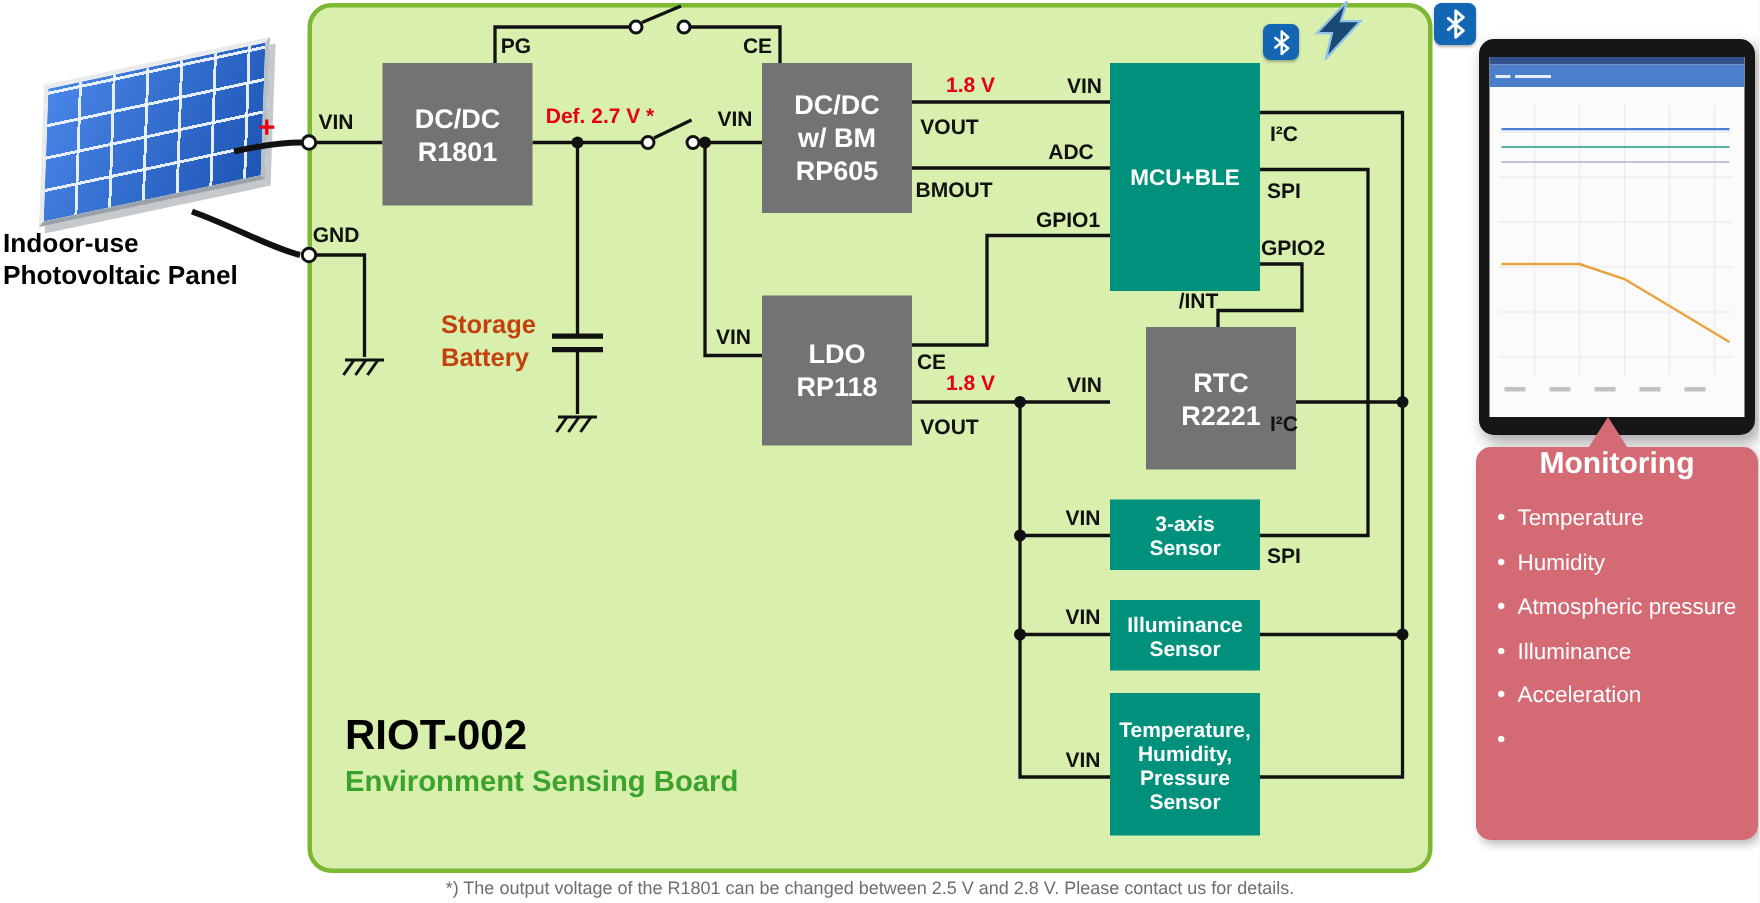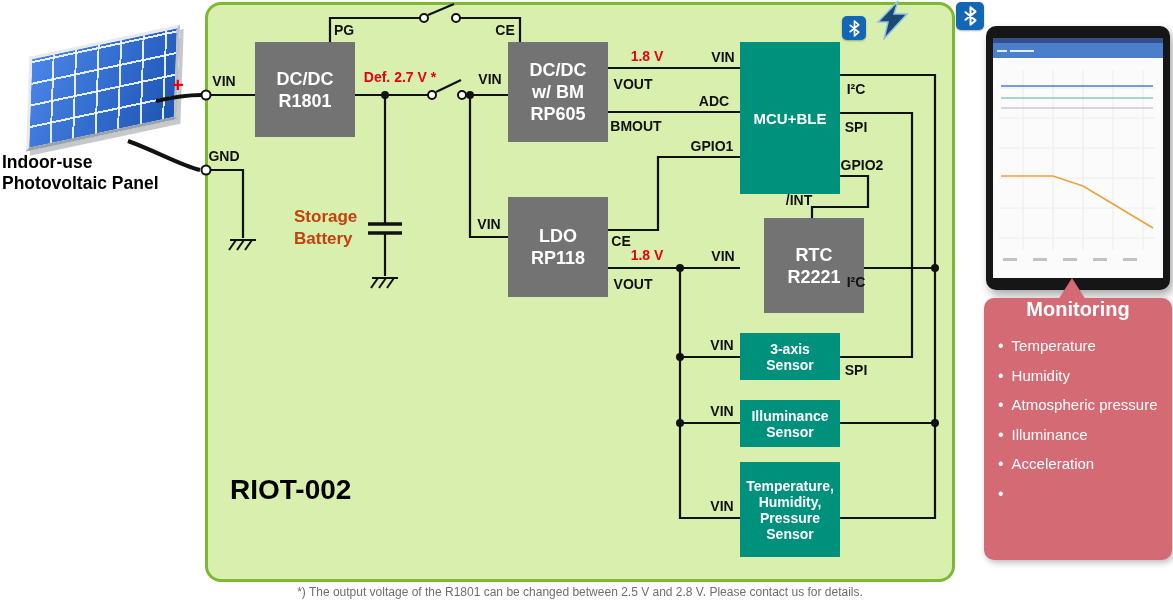--- a/index.html
+++ b/index.html
@@ -202,20 +202,21 @@
   <span class="pin" style="left:633px;top:284px">VOUT</span>
   <span class="pin" style="left:723px;top:256px">VIN</span>
   <span class="pin" style="left:856px;top:282px">I²C</span>
   <span class="pin" style="left:722px;top:345px">VIN</span>
   <span class="pin" style="left:856px;top:370px">SPI</span>
   <span class="pin" style="left:722px;top:411px">VIN</span>
   <span class="pin" style="left:722px;top:506px">VIN</span>
   <div class="storage">Storage Battery</div>
 
   <div class="riot-title">RIOT-002</div>
+  <div class="riot-sub">Environment Sensing Board</div>
   <div class="footnote">*) The output voltage of the R1801 can be changed between 2.5 V and 2.8 V. Please contact us for details.</div>
 
   <div class="bt" style="left:842px;top:16px;width:24px;height:24px">
     <svg viewBox="0 0 12 16" width="13" height="17">
         <path d="M6 1 L6 15 M6 1 L10 4.5 L2 11 M6 15 L10 11.5 L2 5" stroke="#fff" stroke-width="1.6" fill="none" stroke-linejoin="round" stroke-linecap="round"></path>
       </svg>
   </div>
   <svg class="bolt" style="left:874px;top:0px" width="36" height="40" viewBox="0 0 36 40">
     <polygon points="24,1 4,22 14,22 10,39 33,14 20,14" fill="#1a4a74" stroke="#8fc1ea" stroke-width="1.5"></polygon>
   </svg>

